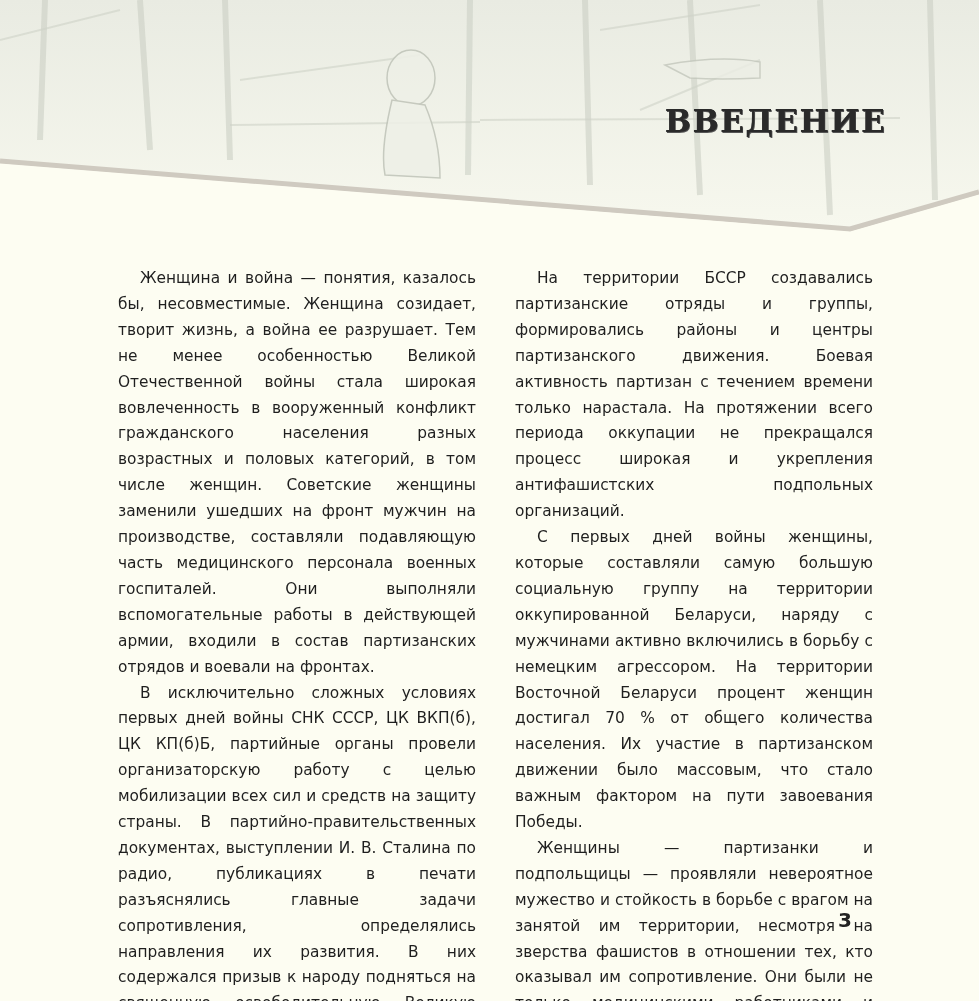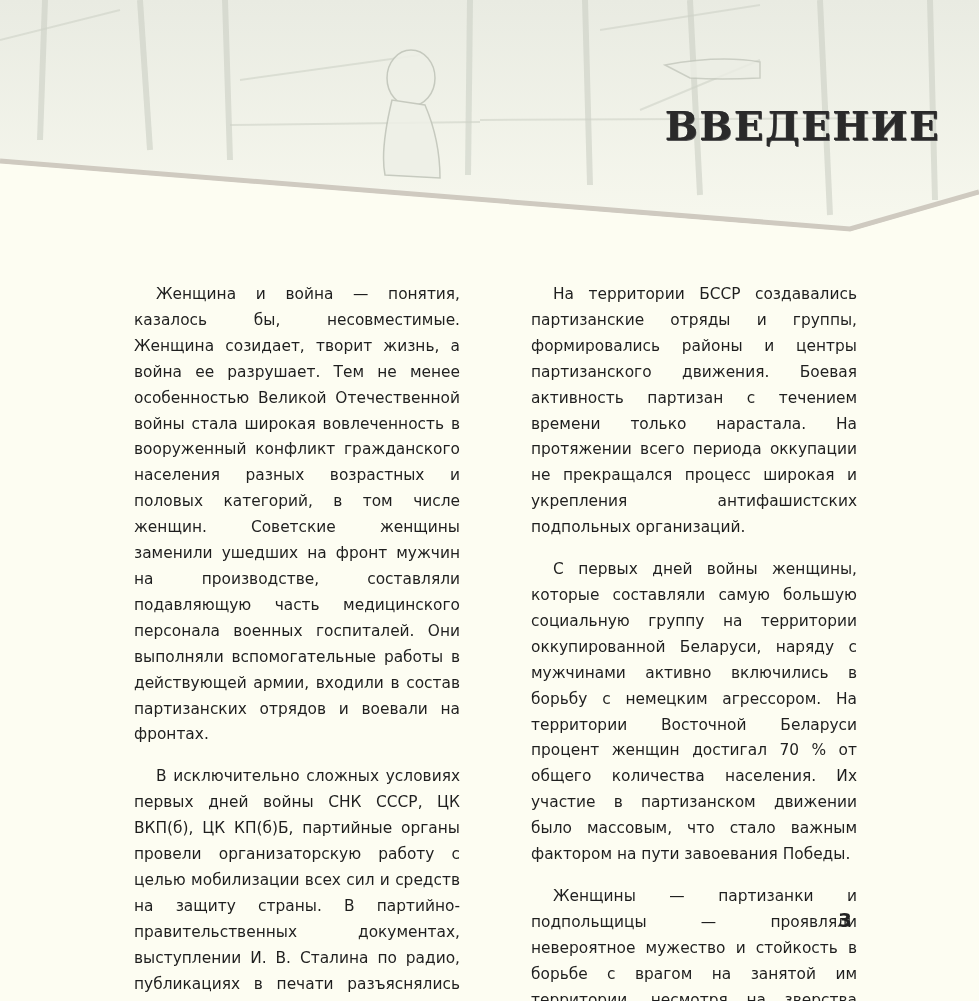--- a/index.html
+++ b/index.html
@@ -21,42 +21,42 @@
       width: 979px;
       height: 240px;
     }
     .page-title {
       position: absolute;
       left: 665px;
       top: 103px;
       margin: 0;
       font-family: "DejaVu Serif", serif;
       font-weight: bold;
-      font-size: 39px;
+      font-size: 31px;
       letter-spacing: 1.5px;
       color: #2a2a2a;
       text-shadow: 0.6px 0.6px 0 #555, -0.3px 0 0 #444;
     }
     .columns {
       position: absolute;
       top: 266px;
       left: 118px;
       width: 755px;
       display: flex;
       justify-content: space-between;
     }
     .column {
       width: 358px;
       font-size: 15.4px;
       line-height: 25.9px;
       text-align: justify;
       hyphens: manual;
     }
     .column p {
-      margin: 16px;
+      margin: 0;
       text-indent: 22px;
     }
     .page-number {
       position: absolute;
       left: 838px;
       top: 908px;
       font-family: "DejaVu Sans", sans-serif;
       font-weight: bold;
       font-size: 20px;
       color: #222;

